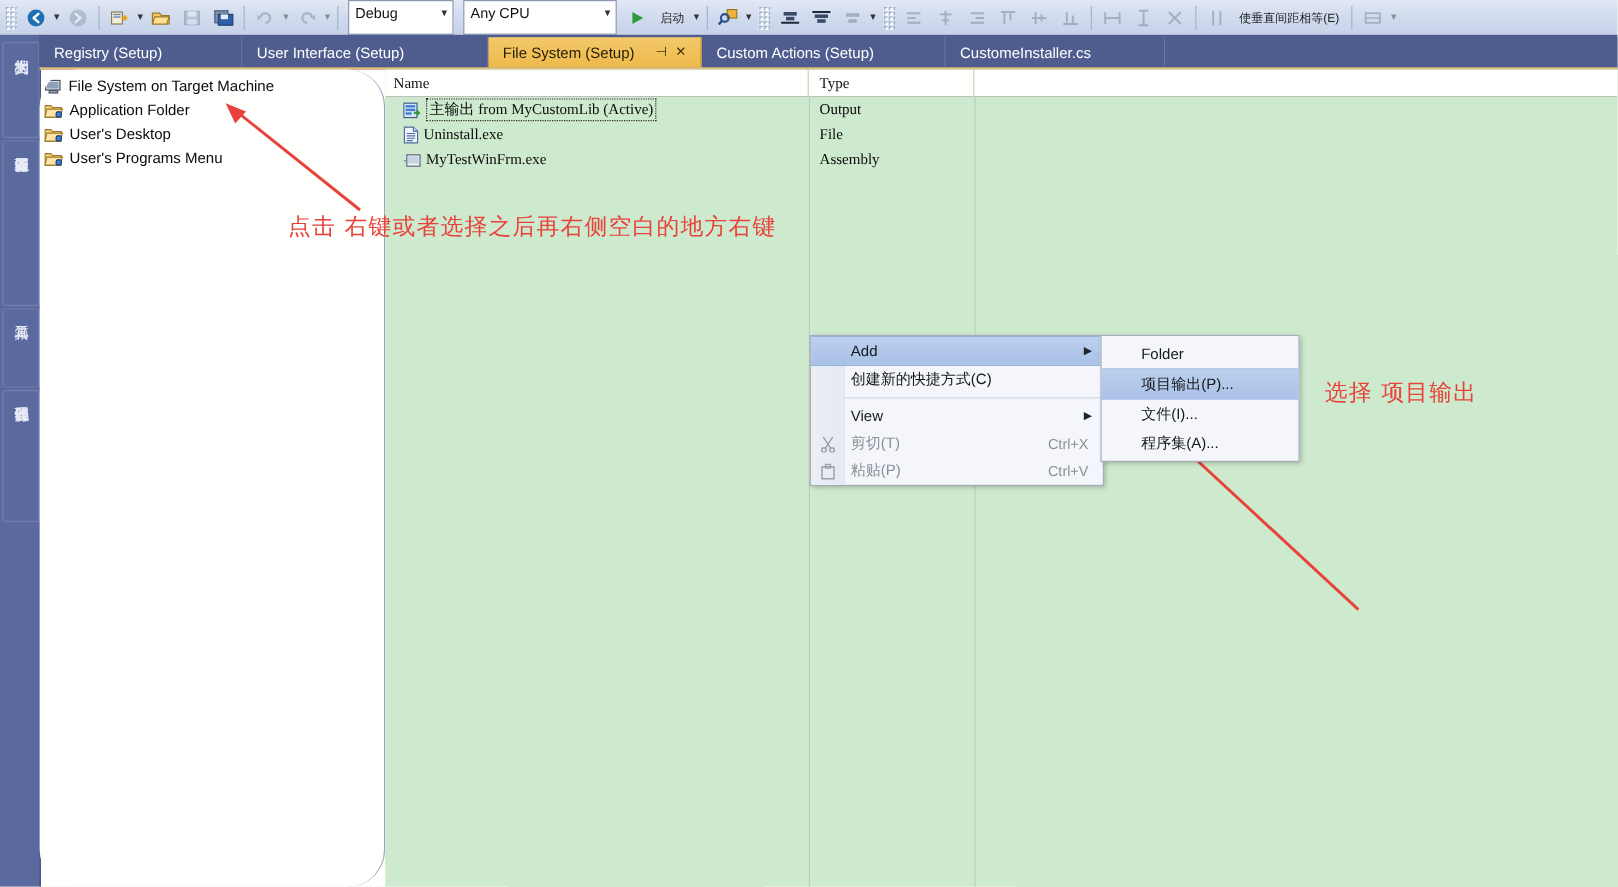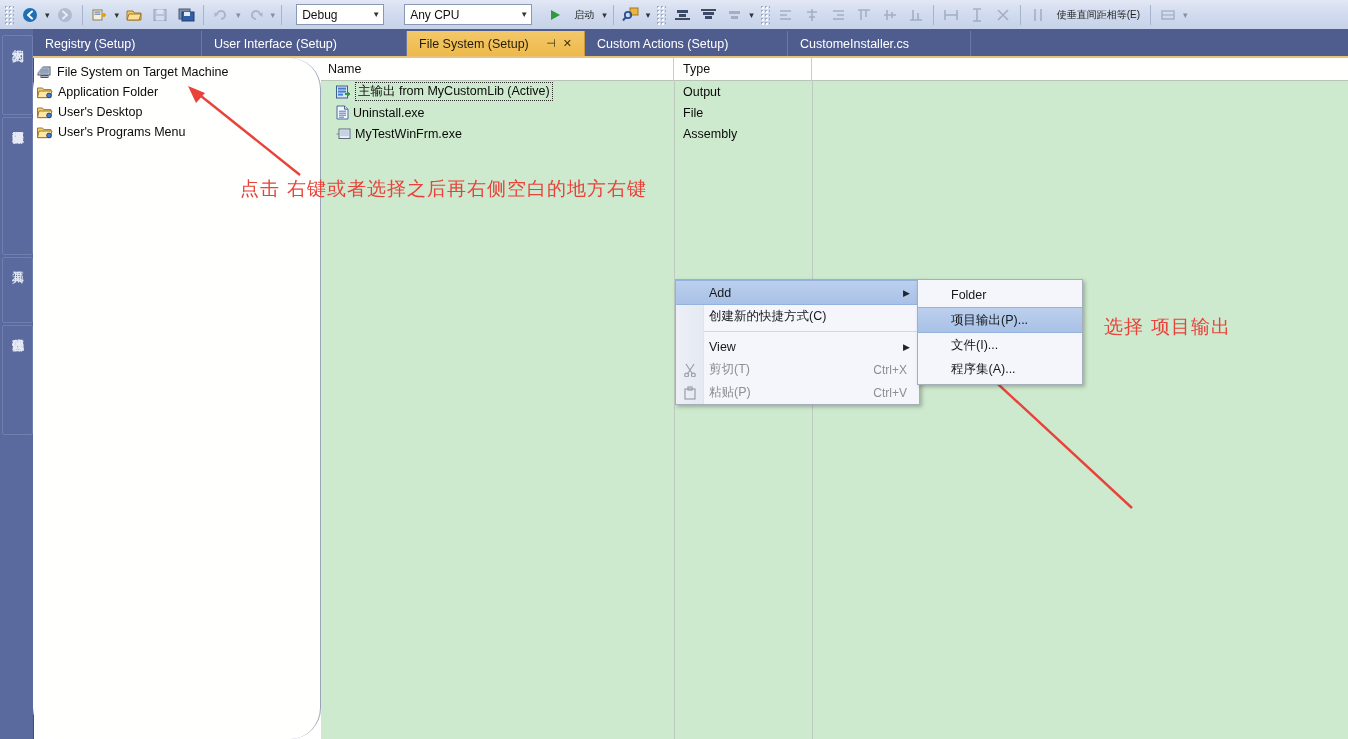--- a/index.html
+++ b/index.html
@@ -23,21 +23,21 @@
     background-image:radial-gradient(#ffffff 40%,transparent 41%),radial-gradient(#9aa7c0 40%,transparent 41%);
     background-size:4px 4px,4px 4px;background-position:1px 1px,0 0;opacity:.9;}
   .tb-btn{height:22px;min-width:22px;display:flex;align-items:center;justify-content:center;
     margin:0 1px;border:1px solid transparent;border-radius:2px;cursor:default;}
   .tb-sep{width:1px;height:20px;background:#a8b4cb;margin:0 4px;}
   .tb-drop{font-size:9px;color:#333;padding:0 2px;cursor:default;}
   .tb-label{font-size:10px;color:#1d1d1d;padding:0 6px;white-space:nowrap;}
   .combo{
     height:19px;background:#fff;border:1px solid #8a98b5;
     display:flex;align-items:center;justify-content:space-between;
-    font-size:12px;padding:0 3px 0 5px;margin:0 10px;color:#111;
+    font-size:12px;padding:0 3px 8px 5px;margin:0 4px;color:#111;
   }
   .combo .cb-arrow{font-size:8px;color:#333;padding-left:8px;}
   .icon-dim{opacity:.45;}
 
   
   #tabstrip{
     left:33px;top:29px;width:1315px;height:27px;
     background:#4f5d8e;
     border-bottom:2px solid #e8c37a;
     display:flex;align-items:flex-end;
@@ -82,21 +82,21 @@
   .tree-row{
     display:flex;align-items:center;gap:5px;
     height:20px;padding-left:4px;font-size:12.5px;color:#0b0b0b;
     white-space:nowrap;cursor:default;
   }
   .tree-row.lvl2{}
 
   
   #listpanel{
     left:321px;top:58px;width:1027px;height:681px;
-    background:#ceeace;overflow:hidden;
+    background:#ceeace;overflow:hidden;font-family:Liberation Serif, serif;
   }
   #list-header{
     height:22px;background:#fffffe;border-bottom:1px solid #b9c4b9;
     display:flex;align-items:center;font-size:12.5px;color:#111;
   }
   .col-name{width:353px;padding-left:7px;box-sizing:border-box;border-right:1px solid #c5cfc5;height:22px;display:flex;align-items:center;}
   .col-type{width:138px;padding-left:9px;box-sizing:border-box;border-right:1px solid #c5cfc5;height:22px;display:flex;align-items:center;}
   .col-rest{flex:1;height:22px;}
   .list-row{height:21px;display:flex;align-items:center;font-size:12.5px;color:#0a0a0a;cursor:default;}
   .lr-name{width:353px;display:flex;align-items:center;gap:4px;padding-left:15px;box-sizing:border-box;}

